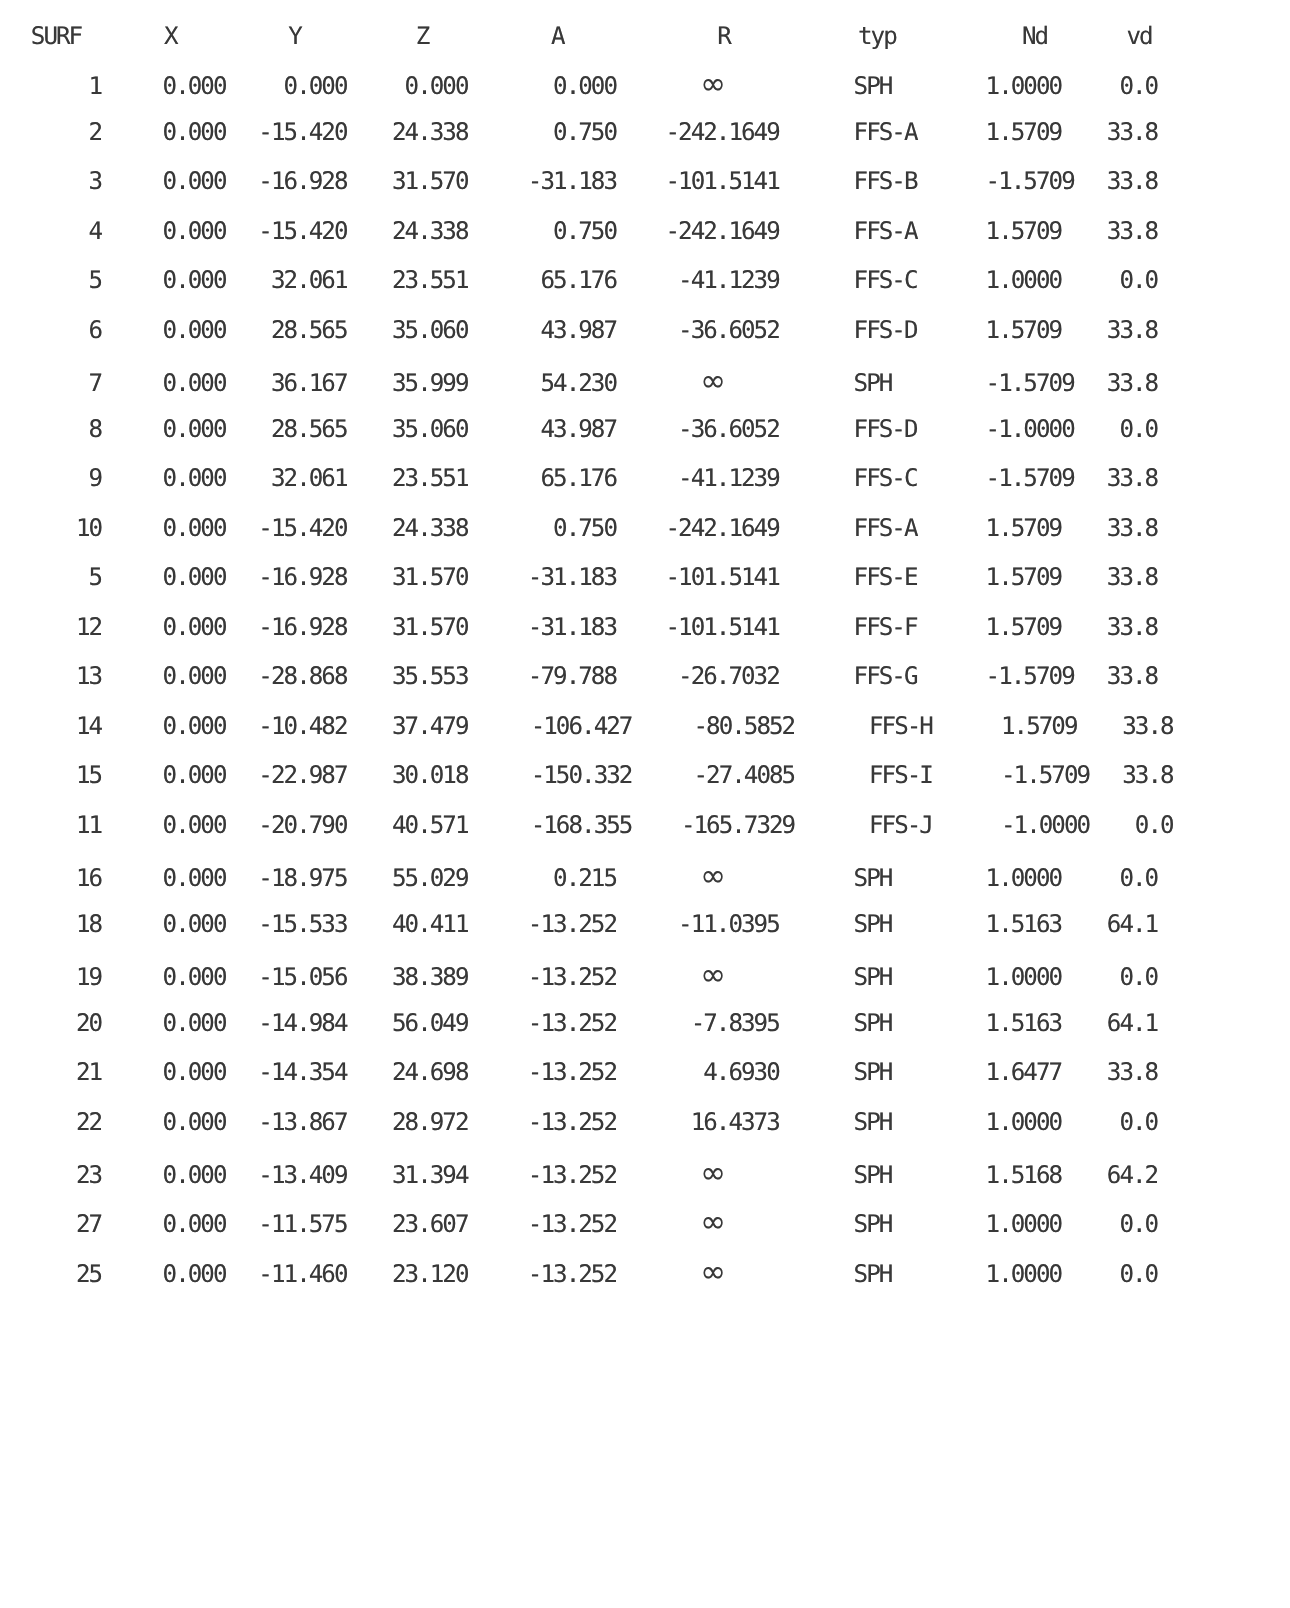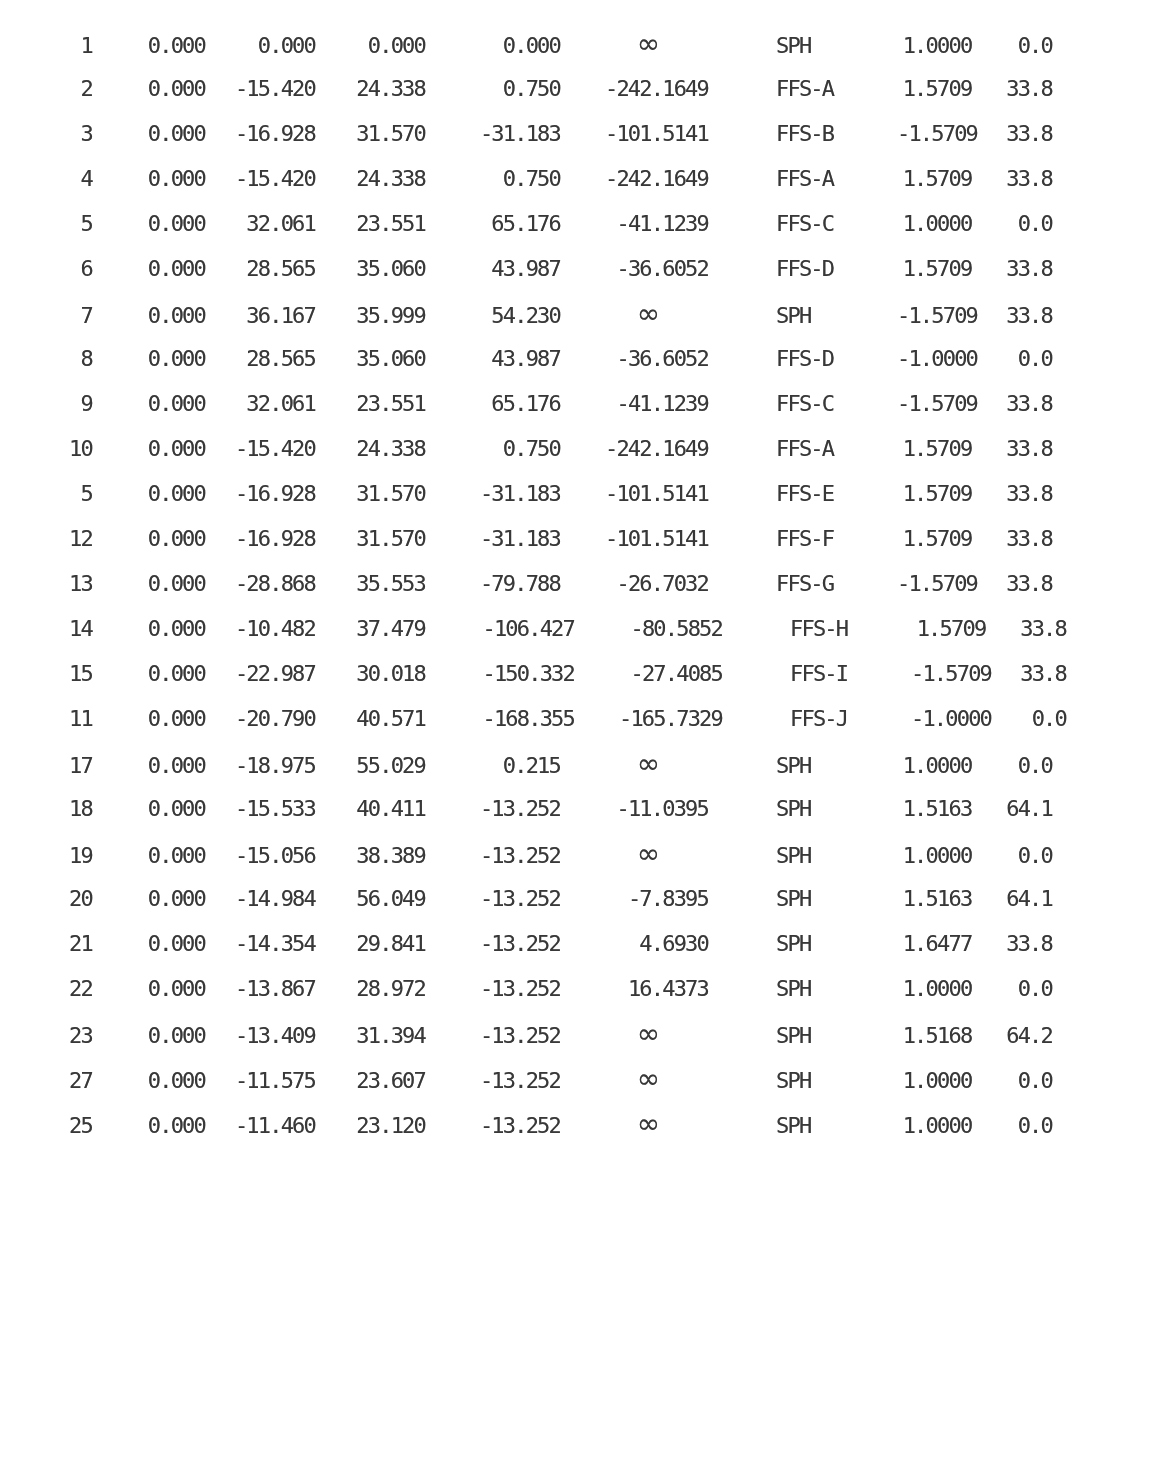--- a/index.html
+++ b/index.html
@@ -36,21 +36,21 @@
     flex: 0 0 auto;
   }
   
   .c-surf { width: 92px;  text-align: right; }
   .c-x    { width: 113px; text-align: right; }
   .c-y    { width: 110px; text-align: right; }
   .c-z    { width: 110px; text-align: right; }
   .c-a    { width: 135px; text-align: right; }
   .c-r    { width: 148px; text-align: right; }
   .c-typ  { width: 120px; margin-left: 68px; text-align: left; }
-  .c-nd   { width: 82px;  text-align: center; }
+  .c-nd   { width: 82px;  text-align: left; }
   .c-vd   { width: 74px;  text-align: right; }
   
   .hrow .cell { text-align: left; }
   .hrow .c-surf { padding-left: 28px; }
   .hrow .c-x    { padding-left: 57px; }
   .hrow .c-y    { padding-left: 57px; }
   .hrow .c-z    { padding-left: 63px; }
   .hrow .c-a    { padding-left: 76px; }
   .hrow .c-r    { padding-left: 92px; }
   .hrow .c-typ  { padding-left: 4px;  }
@@ -67,20 +67,31 @@
     font-family: "DejaVu Sans", "Liberation Sans", sans-serif;
     font-size: 28px;
     letter-spacing: 0;
     padding-right: 48px;
   }
 </style>
 </head>
 <body>
 
 <div class="sheet">
+  <div class="hrow">
+    <span class="cell c-surf">SURF</span>
+    <span class="cell c-x">X</span>
+    <span class="cell c-y">Y</span>
+    <span class="cell c-z">Z</span>
+    <span class="cell c-a">A</span>
+    <span class="cell c-r">R</span>
+    <span class="cell c-typ">typ</span>
+    <span class="cell c-nd">Nd</span>
+    <span class="cell c-vd">vd</span>
+  </div>
   <div class="rows" id="rows">
       <div class="row">
         <span class="cell c-surf">1</span>
         <span class="cell c-x">0.000</span>
         <span class="cell c-y">0.000</span>
         <span class="cell c-z">0.000</span>
         <span class="cell c-a">0.000</span>
         <span class="cell c-r inf">∞</span>
         <span class="cell c-typ">SPH</span>
         <span class="cell c-nd">1.0000</span>
@@ -245,21 +256,21 @@
         <span class="cell c-x">0.000</span>
         <span class="cell c-y">-20.790</span>
         <span class="cell c-z">40.571</span>
         <span class="cell c-a">-168.355</span>
         <span class="cell c-r">-165.7329</span>
         <span class="cell c-typ">FFS-J</span>
         <span class="cell c-nd">-1.0000</span>
         <span class="cell c-vd">0.0</span>
       </div>
       <div class="row">
-        <span class="cell c-surf">17</span>
+        <span class="cell c-surf">16</span>
         <span class="cell c-x">0.000</span>
         <span class="cell c-y">-18.975</span>
         <span class="cell c-z">55.029</span>
         <span class="cell c-a">0.215</span>
         <span class="cell c-r inf">∞</span>
         <span class="cell c-typ">SPH</span>
         <span class="cell c-nd">1.0000</span>
         <span class="cell c-vd">0.0</span>
       </div>
       <div class="row">
@@ -292,21 +303,21 @@
         <span class="cell c-a">-13.252</span>
         <span class="cell c-r">-7.8395</span>
         <span class="cell c-typ">SPH</span>
         <span class="cell c-nd">1.5163</span>
         <span class="cell c-vd">64.1</span>
       </div>
       <div class="row">
         <span class="cell c-surf">21</span>
         <span class="cell c-x">0.000</span>
         <span class="cell c-y">-14.354</span>
-        <span class="cell c-z">29.841</span>
+        <span class="cell c-z">24.698</span>
         <span class="cell c-a">-13.252</span>
         <span class="cell c-r">4.6930</span>
         <span class="cell c-typ">SPH</span>
         <span class="cell c-nd">1.6477</span>
         <span class="cell c-vd">33.8</span>
       </div>
       <div class="row">
         <span class="cell c-surf">22</span>
         <span class="cell c-x">0.000</span>
         <span class="cell c-y">-13.867</span>

